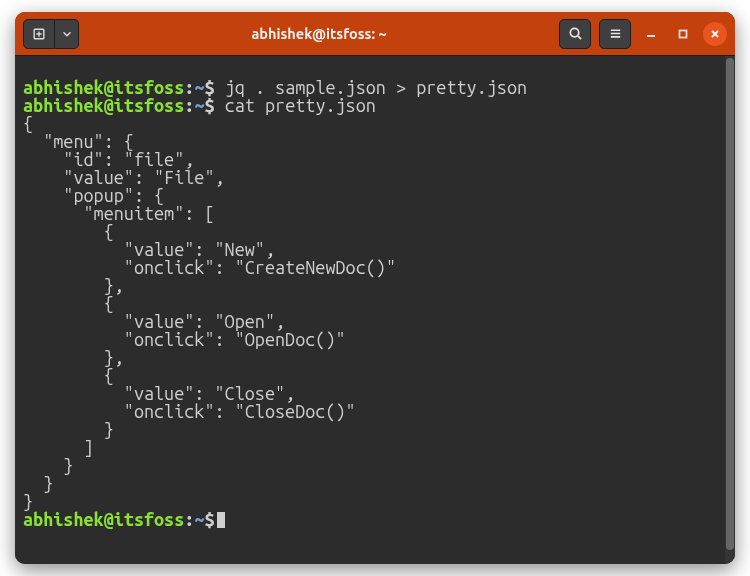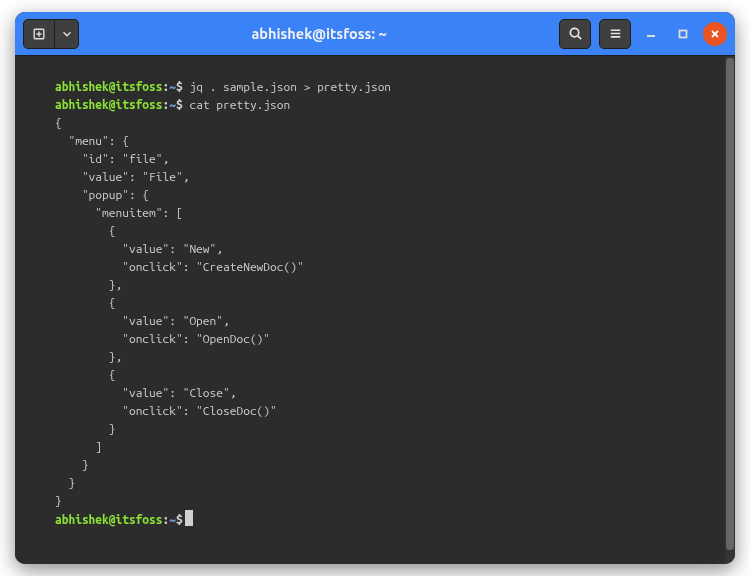--- a/index.html
+++ b/index.html
@@ -16,21 +16,21 @@
     height: 552px;
     background: #2c2c2c;
     border-radius: 10px;
     box-shadow: 0 6px 20px rgba(0,0,0,.45);
     overflow: hidden;
     display: flex;
     flex-direction: column;
   }
   .titlebar {
     height: 44px;
-    background: #3b82f6;
+    background: #c2410c;
     display: flex;
     align-items: center;
     padding: 0 8px;
     gap: 8px;
     border-bottom: 1px solid #1e1e1e;
   }
   .tb-left { display:flex; gap:0; }
   .tb-btn {
     height: 30px;
     width: 32px;
@@ -82,26 +82,25 @@
   }
   .thumb {
     background:#666;
     border-radius:5px;
     width:8px; margin:2px auto;
     height: 492px;
   }
   .term-inner {
     flex:1;
     padding: 4px 8px 4px 8px;
-    font-size: 12px;
+    font-size: 18px;
     line-height: 18px;
     color:#d0d0d0;
     white-space: pre;
     overflow:hidden;
-    margin-left:32px;
   }
   .user { color:#8ae234; font-weight:bold; }
   .colon { color:#d0d0d0; font-weight:bold; }
   .path { color:#729fcf; font-weight:bold; }
   .prompt { color:#d0d0d0; font-weight:bold; }
   .cmd { color:#d0d0d0; }
   .out { color:#d0d0d0; }
   .cursor {
     display:inline-block;
     width:8px; height:16px;

